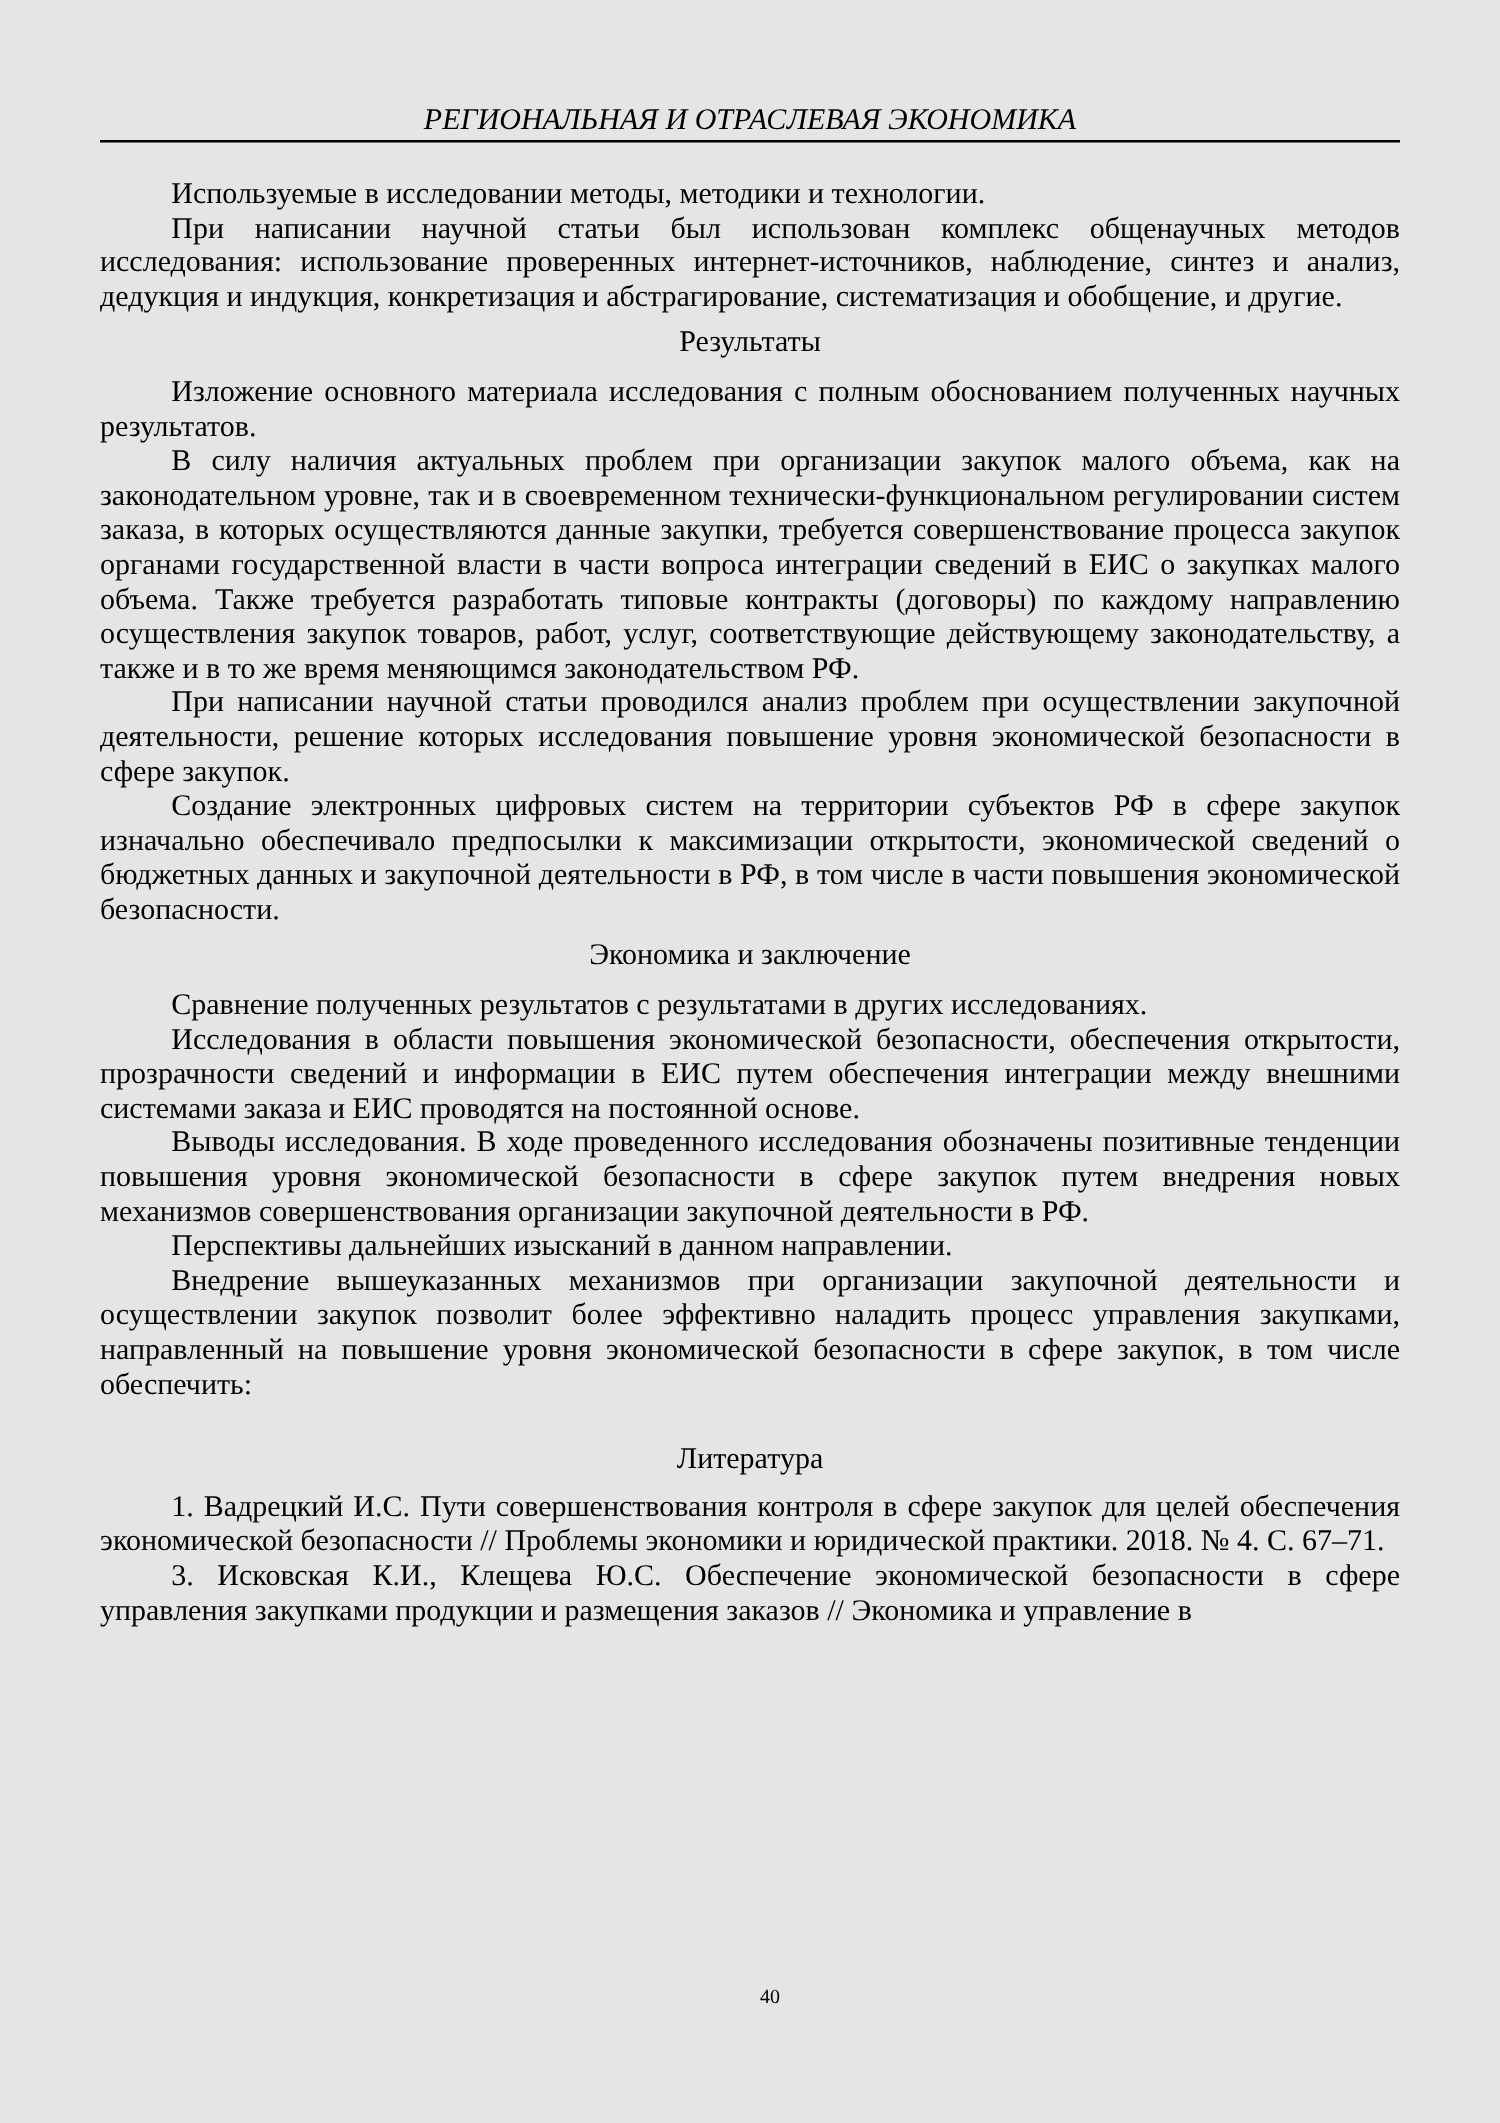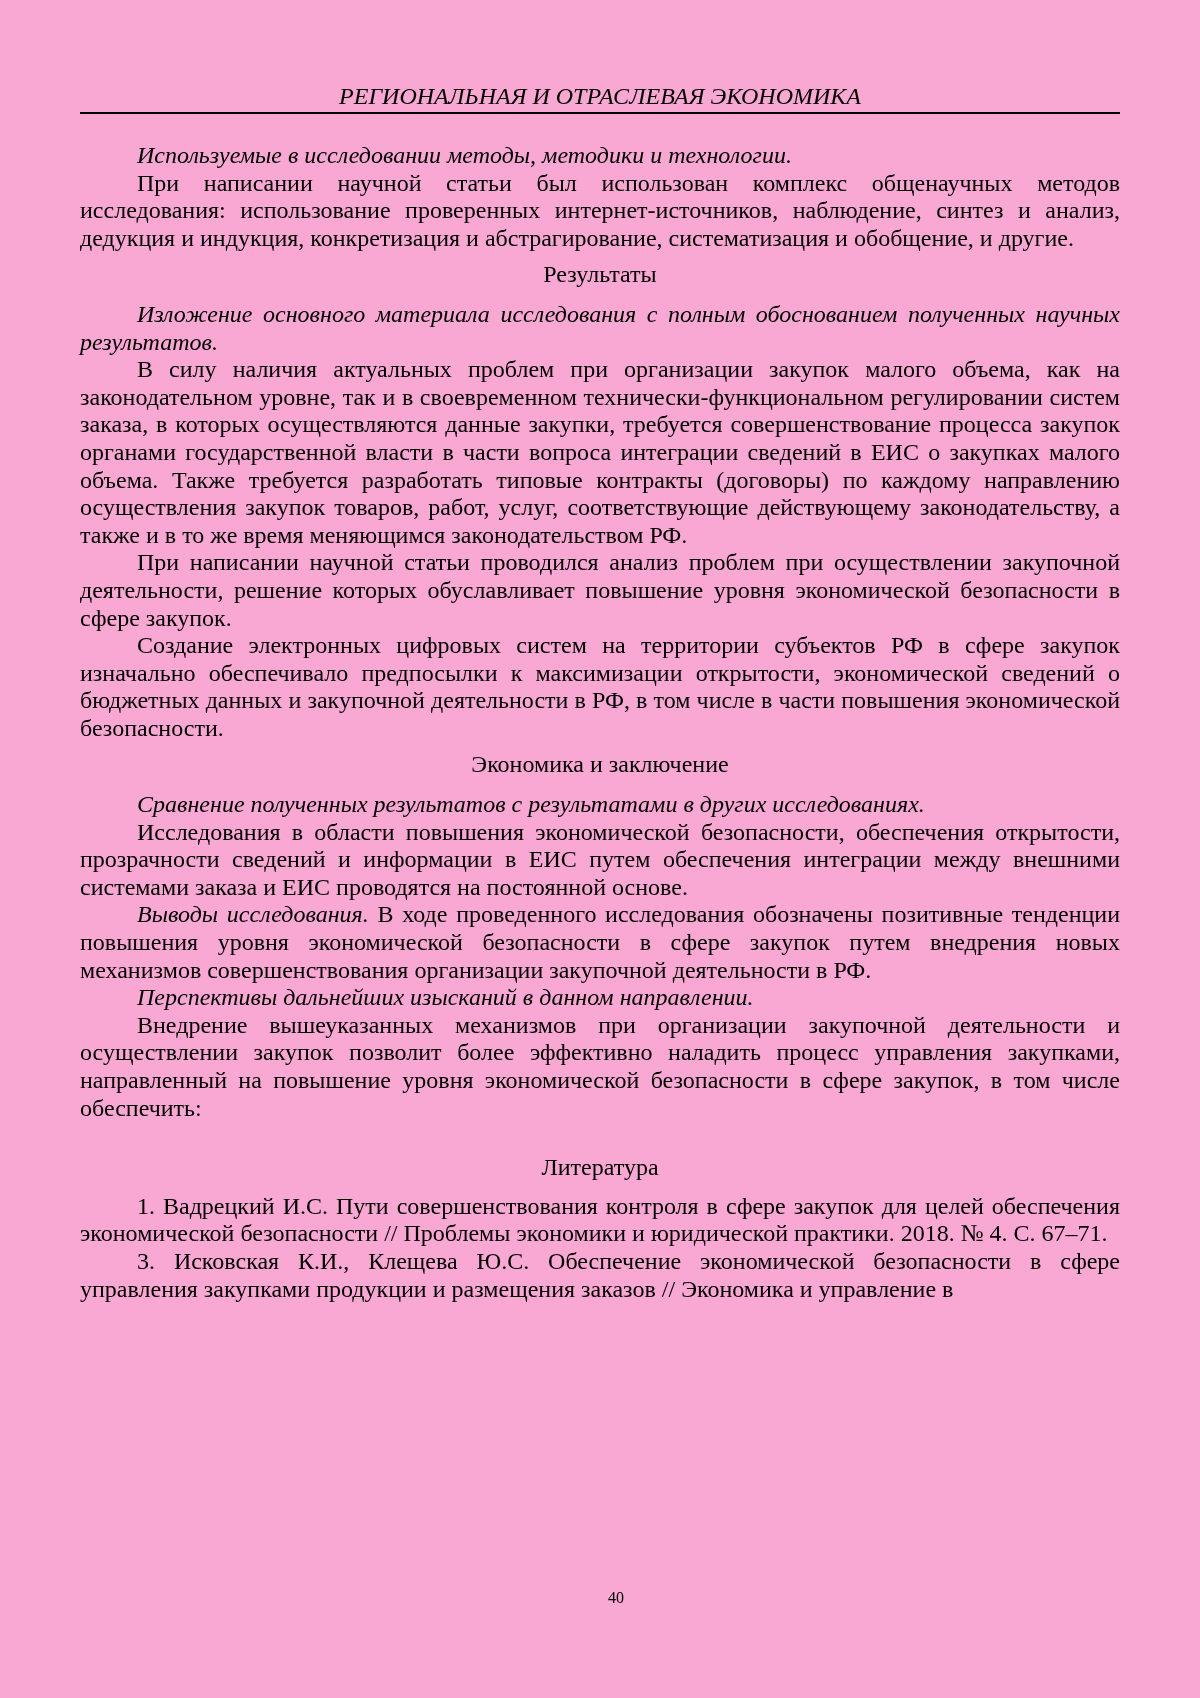--- a/index.html
+++ b/index.html
@@ -9,40 +9,40 @@
     height: 1698px;
     position: relative;
     overflow: hidden;
     font-family: "Liberation Serif", "DejaVu Serif", serif;
     color: #000000;
   }
   .page {
     position: absolute;
     inset: 0;
     padding: 82px 80px 0 80px;
-    background: #f9a8d4;
+    background: #e5e5e5;
   }
   .running-head {
     text-align: center;
     font-style: italic;
     font-size: 24px;
     line-height: 28px;
     padding-bottom: 2px;
     border-bottom: 2px solid #000000;
   }
   .content {
     padding-top: 28px;
     font-size: 24px;
     line-height: 27.6px;
     text-align: justify;
   }
   .para {
     text-indent: 57px;
   }
-  .italic { font-style: italic; }
+  .italic { }
   .heading {
     font-size: 24px;
     font-weight: normal;
     text-align: center;
     text-indent: 0;
     margin-top: 9px;
     margin-bottom: 12px;
   }
   .references-heading {
     margin-top: 32px;
@@ -72,21 +72,21 @@
     <p class="para italic">Используемые в исследовании методы, методики и технологии.</p>
 
     <p class="para">При написании научной статьи был использован комплекс общенаучных методов исследования: использование проверенных интернет-источников, наблюдение, синтез и анализ, дедукция и индукция, конкретизация и абстрагирование, систематизация и обобщение, и другие.</p>
 
     <h2 class="heading">Результаты</h2>
 
     <p class="para italic">Изложение основного материала исследования с полным обоснованием полученных научных результатов.</p>
 
     <p class="para">В силу наличия актуальных проблем при организации закупок малого объема, как на законодательном уровне, так и в своевременном технически-функциональном регулировании систем заказа, в которых осуществляются данные закупки, требуется совершенствование процесса закупок органами государственной власти в части вопроса интеграции сведений в ЕИС о закупках малого объема. Также требуется разработать типовые контракты (договоры) по каждому направлению осуществления закупок товаров, работ, услуг, соответствующие действующему законодательству, а также и в то же время меняющимся законодательством РФ.</p>
 
-    <p class="para">При написании научной статьи проводился анализ проблем при осуществлении закупочной деятельности, решение которых обуславливает повышение уровня экономической безопасности в сфере закупок.</p>
+    <p class="para">При написании научной статьи проводился анализ проблем при осуществлении закупочной деятельности, решение которых исследования повышение уровня экономической безопасности в сфере закупок.</p>
 
     <p class="para">Создание электронных цифровых систем на территории субъектов РФ в сфере закупок изначально обеспечивало предпосылки к максимизации открытости, экономической сведений о бюджетных данных и закупочной деятельности в РФ, в том числе в части повышения экономической безопасности.</p>
 
     <h2 class="heading">Экономика и заключение</h2>
 
     <p class="para italic">Сравнение полученных результатов с результатами в других исследованиях.</p>
 
     <p class="para">Исследования в области повышения экономической безопасности, обеспечения открытости, прозрачности сведений и информации в ЕИС путем обеспечения интеграции между внешними системами заказа и ЕИС проводятся на постоянной основе.</p>
 
     <p class="para"><span class="italic">Выводы исследования.</span>

